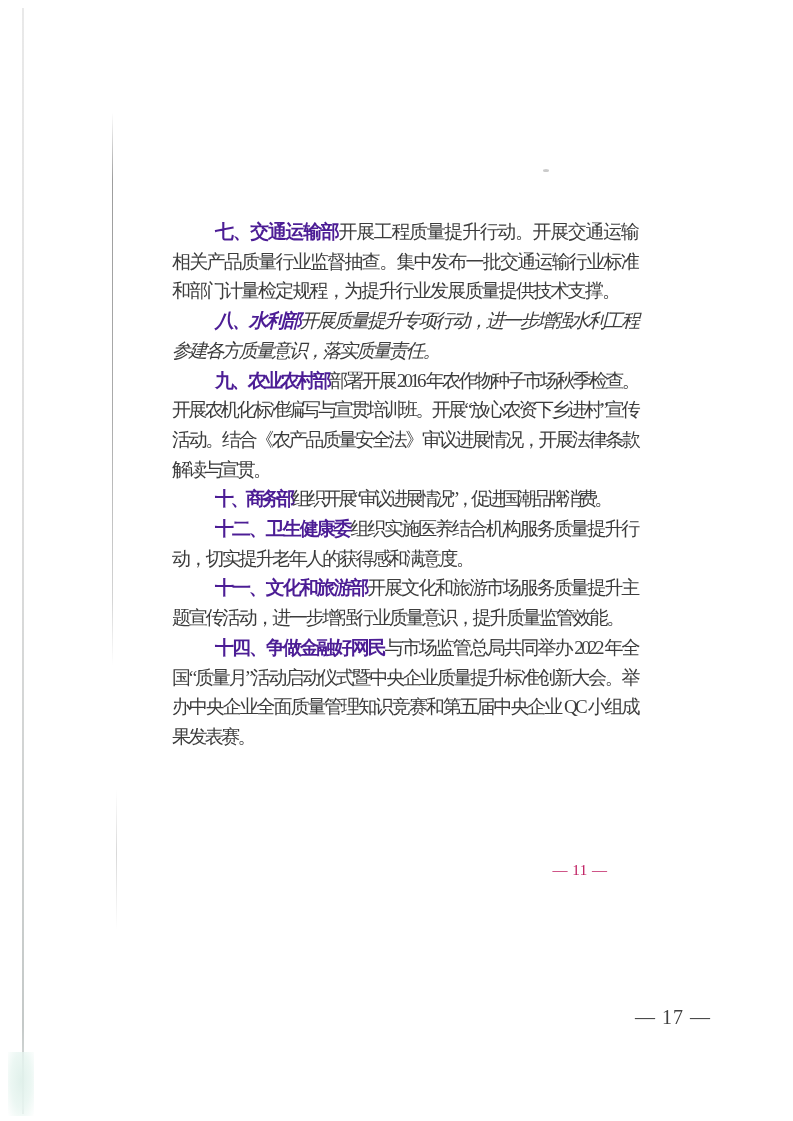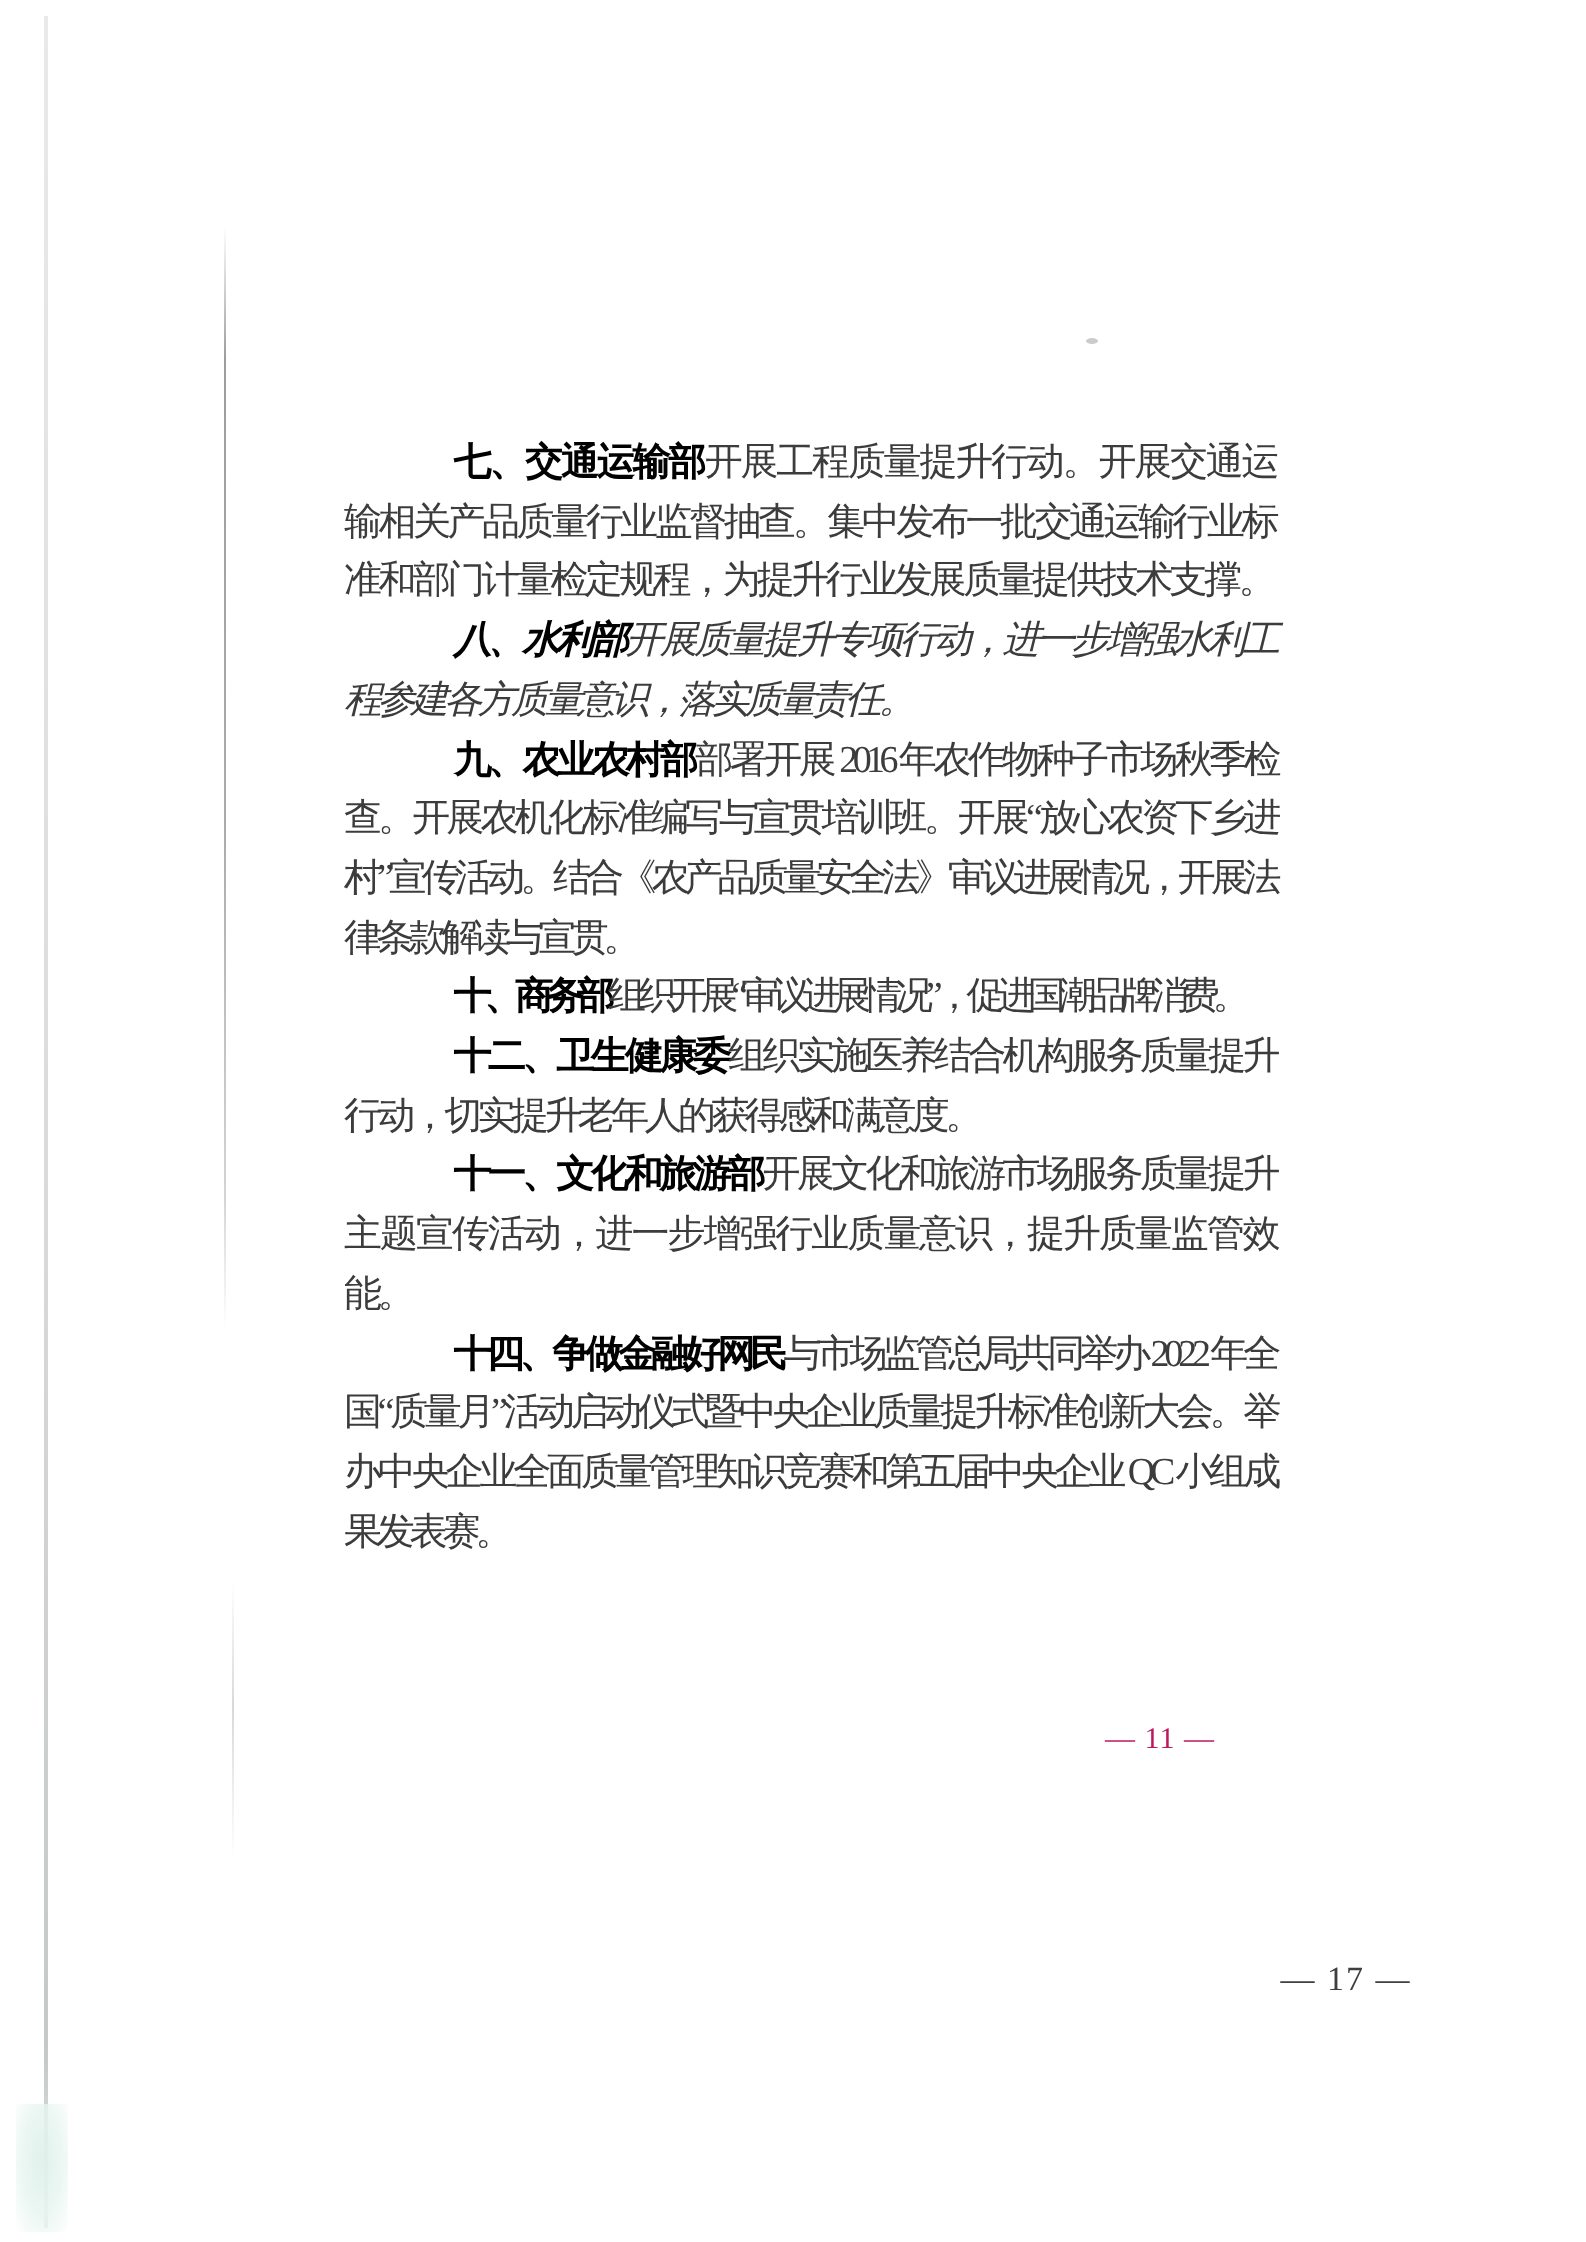--- a/index.html
+++ b/index.html
@@ -93,44 +93,43 @@
   }
   .text-block p:nth-of-type(2) { letter-spacing: -2.3px; font-style: italic; }
   .text-block p:nth-of-type(3) { letter-spacing: -2.8px; }
   .text-block p:nth-of-type(4) { letter-spacing: -3.6px; }
   .text-block p:nth-of-type(5) { letter-spacing: -2.3px; }
   .text-block p:nth-of-type(6) { letter-spacing: -2.3px; }
   .text-block p:nth-of-type(7) { letter-spacing: -2.6px; }
   .text-block p:nth-of-type(8) { letter-spacing: -2.4px; }
   .lead {
     font-weight: 700;
-    color: #000000;
+    color: #4c1d95;
     font-family: "Liberation Sans", sans-serif;
-    margin-left: 12px;
   }
 
   
   .pn-inner {
     position: absolute;
     top: 862px;
     left: 520px;
     width: 120px;
     text-align: center;
     font-size: 15px;
     color: #be185d;
     letter-spacing: .5px;
     font-family: "Liberation Serif", serif;
   }
   .pn-outer {
     position: absolute;
-    top: 980px;
+    top: 1006px;
     left: 618px;
     width: 110px;
     text-align: center;
-    font-size: 17px;
+    font-size: 20px;
     color: #3f3f3f;
     letter-spacing: 1px;
     font-family: "Liberation Serif", serif;
   }
 </style>
 </head>
 <body>
 
 <div class="scan">
 

